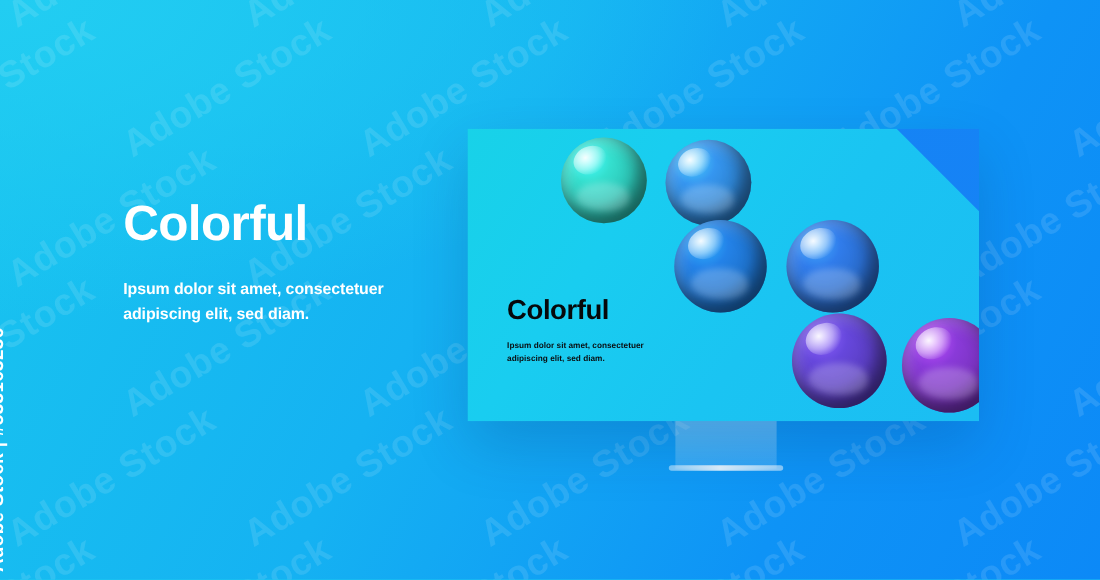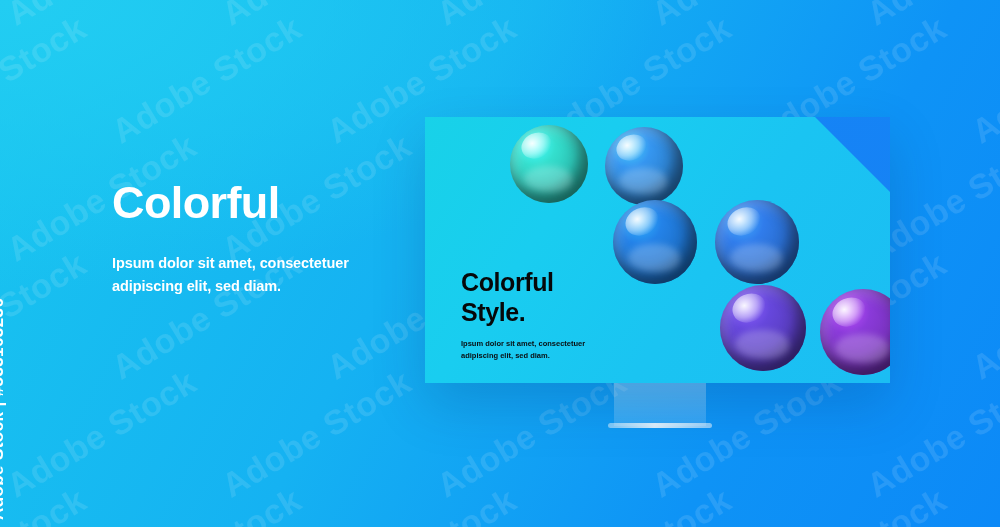--- a/index.html
+++ b/index.html
@@ -271,21 +271,20 @@
           <div class="shadow" style="left: 6%; top: 12%; width: 104%; height: 104%;"></div>
           <div class="body" style="background: radial-gradient(circle at 32% 26%, rgb(191, 81, 255) 0%, rgb(138, 58, 217) 26%, rgb(123, 52, 194) 52%, rgb(89, 37, 140) 82%, rgb(68, 29, 107) 100%); box-shadow: rgb(59, 25, 93) -6px -8px 16px inset, rgba(255, 255, 255, 0.22) 5px 6px 14px inset;"></div>
           <div class="blob" style="left: 18%; top: 52%; width: 62%; height: 34%;"></div>
           <div class="hl" style="left: 14%; top: 10%; width: 40%; height: 32%; transform: rotate(-24deg);"></div>
         </div>
       </div>
 
     <div id="screen-copy">
       <div id="screen-heading">
         <div>Colorful</div>
-        <div>Style.</div>
       </div>
       <div id="screen-sub">
         <div>Ipsum dolor sit amet, consectetuer</div>
         <div>adipiscing elit, sed diam.</div>
       </div>
     </div>
   </div>
 </div>
 
 </body></html>

